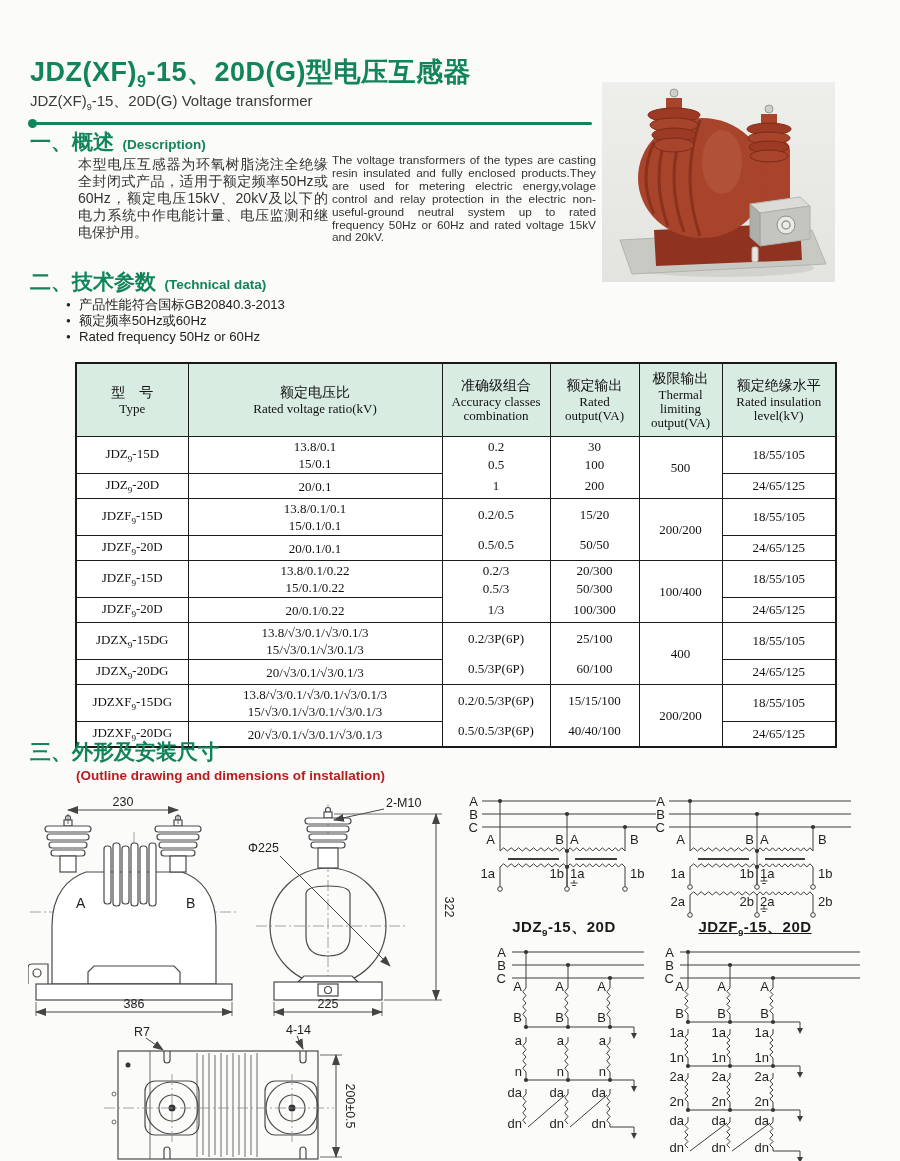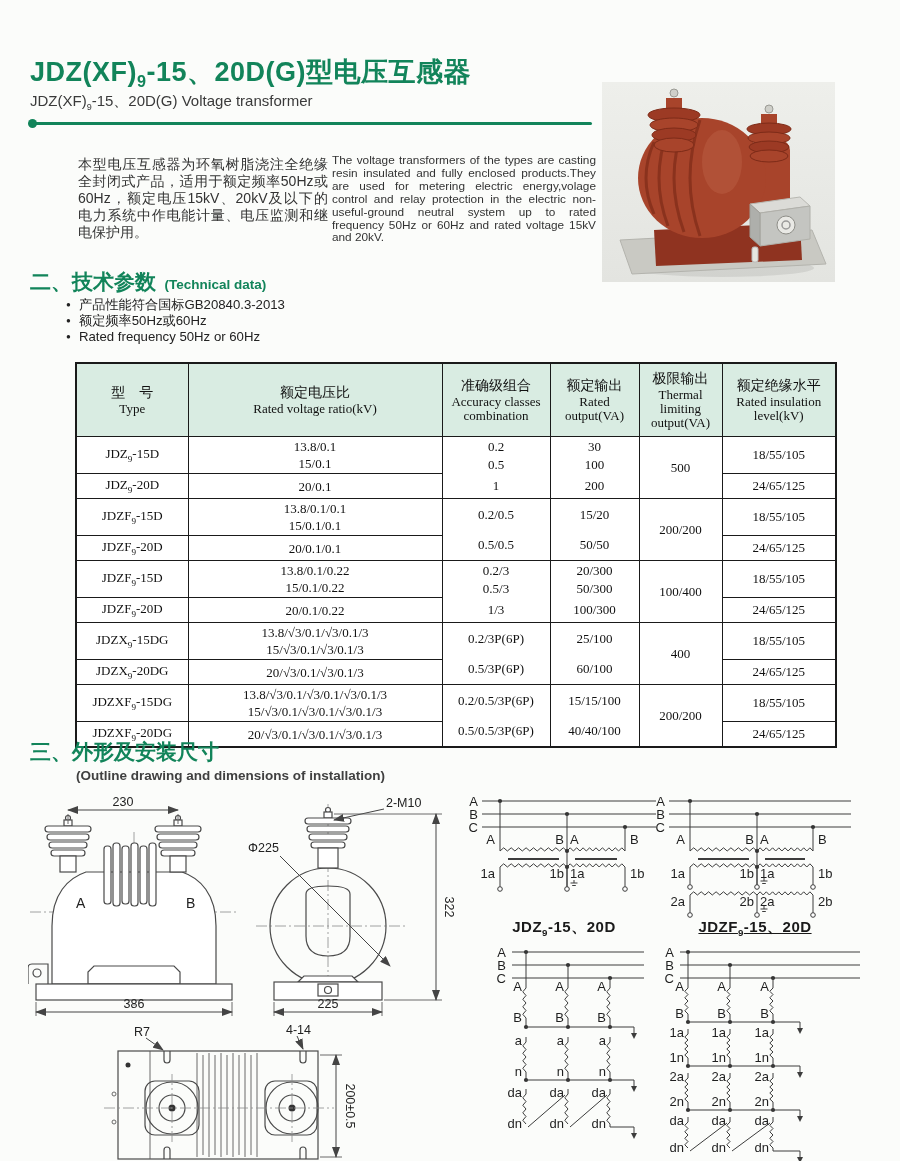--- a/index.html
+++ b/index.html
@@ -8,21 +8,21 @@
 
   .title{position:absolute;left:30px;top:10px;font-size:27px;font-weight:bold;color:#12845a;letter-spacing:.5px;}
   .title sub,.subtitle sub{font-size:60%;}
   .subtitle{position:absolute;left:30px;top:48px;font-size:15px;color:#3a3a3a;}
   .divider{position:absolute;left:30px;top:78px;width:562px;height:3px;background:#12845a;border-radius:2px;}
   .divider::before{content:"";position:absolute;left:-2px;top:-3px;width:9px;height:9px;border-radius:50%;background:#12845a;}
 
   .sec-h{position:absolute;color:#12845a;white-space:nowrap;}
   .sec-num,.sec-zh{font-size:21px;font-weight:bold;}
   .sec-en{font-size:13.5px;font-weight:bold;margin-left:4px;}
-  .sec-en2{position:absolute;color:#404040;font-size:13.5px;font-weight:bold;}
+  .sec-en2{position:absolute;color:#b91c1c;font-size:13.5px;font-weight:bold;}
 
   .desc-zh{position:absolute;left:78px;top:112px;width:250px;font-size:14px;line-height:17px;text-align:justify;color:#333;}
   .desc-en{position:absolute;left:332px;top:110px;width:264px;font-size:11.8px;line-height:12.9px;text-align:justify;color:#333;}
 
   .photo{position:absolute;left:602px;top:38px;width:233px;height:200px;}
 
   .bullets{position:absolute;left:66px;top:253px;width:560px;}
   .bullet{font-size:13.2px;line-height:16px;color:#222;position:relative;padding-left:13px;}
   .bullet::before{content:"●";position:absolute;left:0;top:0;font-size:8px;line-height:16px;}
 
@@ -54,20 +54,24 @@
 </style>
 </head>
 <body>
 
 <div class="page">
 
   <div class="title">JDZ(XF)<sub>9</sub>-15、20D(G)型电压互感器</div>
   <div class="subtitle">JDZ(XF)<sub>9</sub>-15、20D(G) Voltage transformer</div>
   <div class="divider"></div>
 
+  <div class="sec-h" style="left:30px;top:84px;">
+    <span class="sec-num">一、</span><span class="sec-zh">概述</span>
+    <span class="sec-en">(Description)</span>
+  </div>
   <div class="desc-zh">本型电压互感器为环氧树脂浇注全绝缘全封闭式产品，适用于额定频率50Hz或60Hz，额定电压15kV、20kV及以下的电力系统中作电能计量、电压监测和继电保护用。</div>
   <div class="desc-en">The voltage transformers of the types are casting resin insulated and fully enclosed products.They are used for metering electric energy,volage control and relay protection in the electric non-useful-ground neutral system up to rated frequency 50Hz or 60Hz and rated voltage 15kV and 20kV.</div>
 
   <svg class="photo" viewBox="0 0 233 200">
     <defs>
       <linearGradient id="pbg" x1="0" y1="0" x2="0" y2="1">
         <stop offset="0" stop-color="#eeefeb"></stop>
           <stop offset="1" stop-color="#e3e4e0"></stop>
       </linearGradient>
     </defs>

